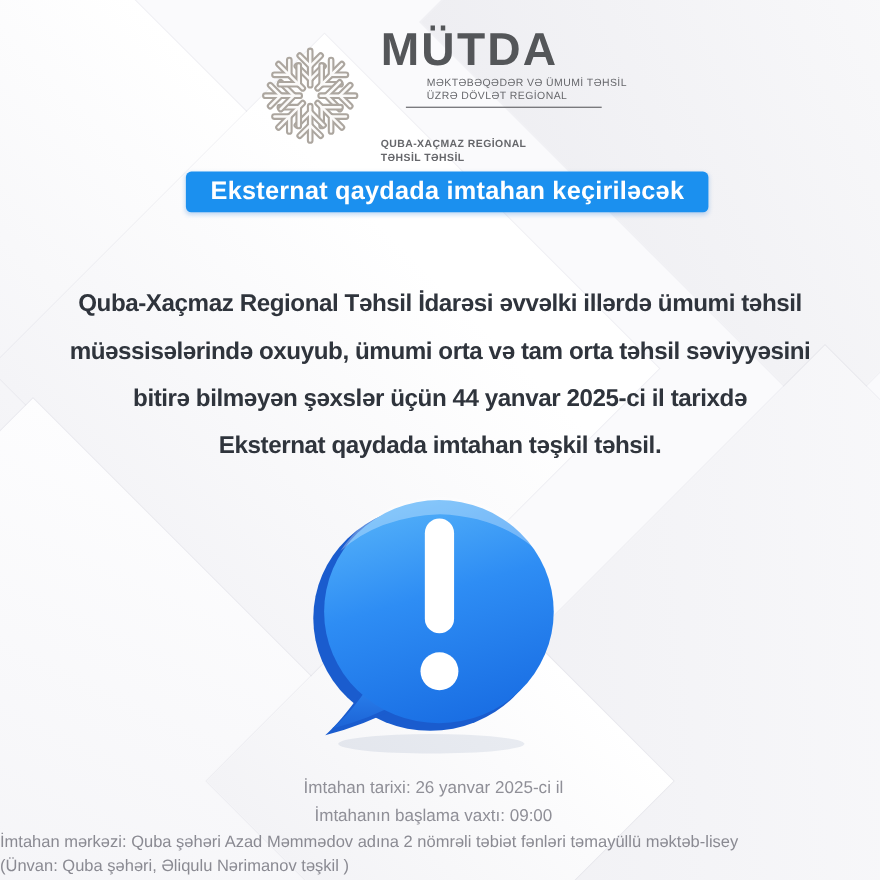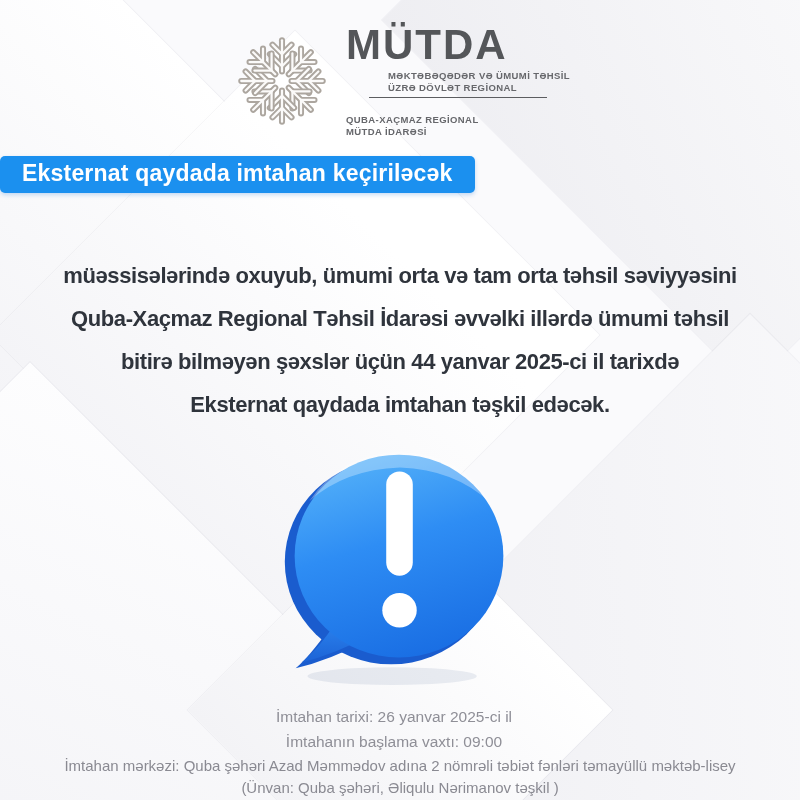--- a/index.html
+++ b/index.html
@@ -34,36 +34,36 @@
     display:flex;justify-content:center;align-items:center;gap:12px;
   }
   .logo-mark{width:104px;height:104px;flex:0 0 auto;}
   .logo-text{display:flex;flex-direction:column;}
   .logo-title{
     font-size:42px;font-weight:bold;color:#545659;
     letter-spacing:2px;line-height:1.0;
   }
   .logo-sub{
     margin-top:4px;
-    font-size:9.5px;font-weight:bold;color:#66676b;
+    font-size:9.5px;font-weight:normal;color:#66676b;
     letter-spacing:0.4px;line-height:1.25;margin-left:42px;
   }
   .logo-divider{
     margin-top:3px;border:none;border-top:1.6px solid #5c5d60;width:178px;
   }
   .logo-region{
-    margin-top:8px;
+    margin-top:20px;
     font-size:9.5px;font-weight:bold;color:#66676b;
     letter-spacing:0.4px;line-height:1.25;
   }
 
   
   .banner{
-    position:absolute;top:156px;left:0;width:800px;
-    display:flex;justify-content:flex-start;
+    position:absolute;top:156px;left:0;width:644px;
+    display:flex;justify-content:flex-end;
   }
   .banner-pill{
     background:#1b90ef;
     color:#ffffff;
     font-size:23px;font-weight:bold;
     padding:4px 22px 6px 22px;
     border-radius:5px;
     letter-spacing:0.2px;
     box-shadow:0 2px 4px rgba(27,114,217,0.25);
   }
@@ -84,21 +84,21 @@
   }
 
   
   .footer-meta{
     position:absolute;top:704px;left:0;width:788px;
     text-align:center;color:#8f8f97;
     font-size:15.5px;line-height:25px;font-weight:normal;
   }
   .footer-center{
     position:absolute;top:755px;left:0;width:800px;
-    text-align:center;color:#8a8a92;
+    color:#8a8a92;
     font-size:15px;line-height:22px;font-weight:normal;
   }
 </style>
 </head>
 <body>
 
 <div class="canvas">
 
   <div class="bg-diamond d1"></div>
   <div class="bg-diamond d2"></div>
@@ -140,34 +140,34 @@
     </div>
     <div class="logo-text">
       <div class="logo-title">MÜTDA</div>
       <div class="logo-sub">
         <div>MƏKTƏBƏQƏDƏR VƏ ÜMUMİ TƏHSİL</div>
         <div>ÜZRƏ DÖVLƏT REGİONAL</div>
       </div>
       <hr class="logo-divider">
       <div class="logo-region">
         <div>QUBA-XAÇMAZ REGİONAL</div>
-        <div>MÜTDA İDARƏSİ</div>
+        <div>TƏHSİL TƏHSİL</div>
       </div>
     </div>
   </div>
 
   <div class="banner">
     <div class="banner-pill">Eksternat qaydada imtahan keçiriləcək</div>
   </div>
 
   <div class="body-text">
+    <div>Quba-Xaçmaz Regional Təhsil İdarəsi əvvəlki illərdə ümumi təhsil</div>
     <div>müəssisələrində oxuyub, ümumi orta və tam orta təhsil səviyyəsini</div>
-    <div>Quba-Xaçmaz Regional Təhsil İdarəsi əvvəlki illərdə ümumi təhsil</div>
     <div>bitirə bilməyən şəxslər üçün 44 yanvar 2025-ci il tarixdə</div>
-    <div>Eksternat qaydada imtahan təşkil edəcək.</div>
+    <div>Eksternat qaydada imtahan təşkil təhsil.</div>
   </div>
 
   <div class="bubble-wrap">
     <svg viewBox="0 0 260 260" width="256" height="256">
       <defs>
         <linearGradient id="bubbleGrad" x1="0.25" y1="0" x2="0.55" y2="1">
           <stop offset="0%" stop-color="#55b2f9"></stop>
           <stop offset="45%" stop-color="#2e8df4"></stop>
           <stop offset="100%" stop-color="#1a6fe4"></stop>
         </linearGradient>

